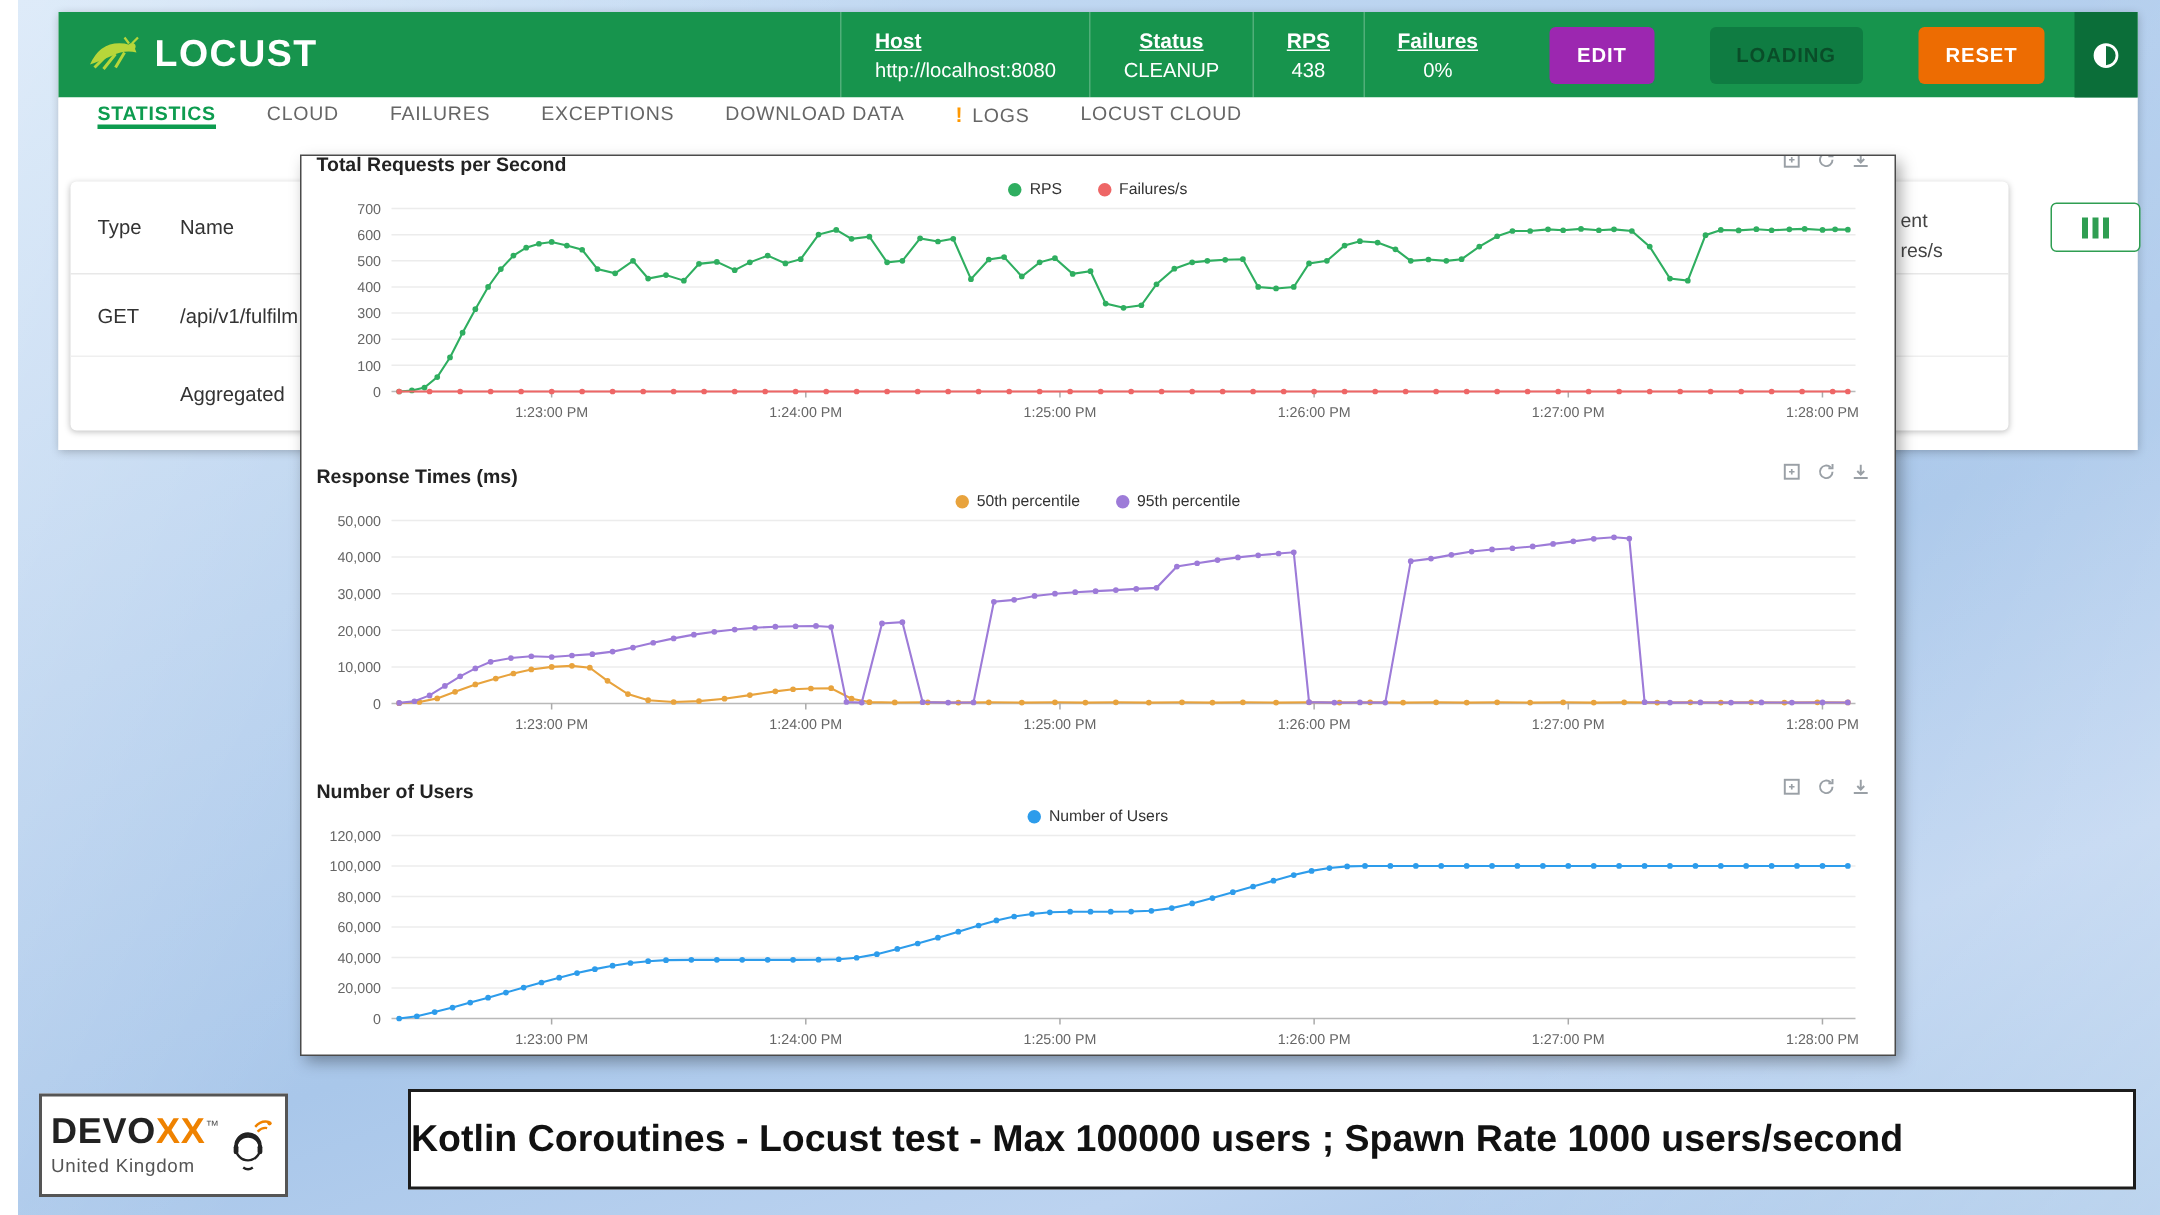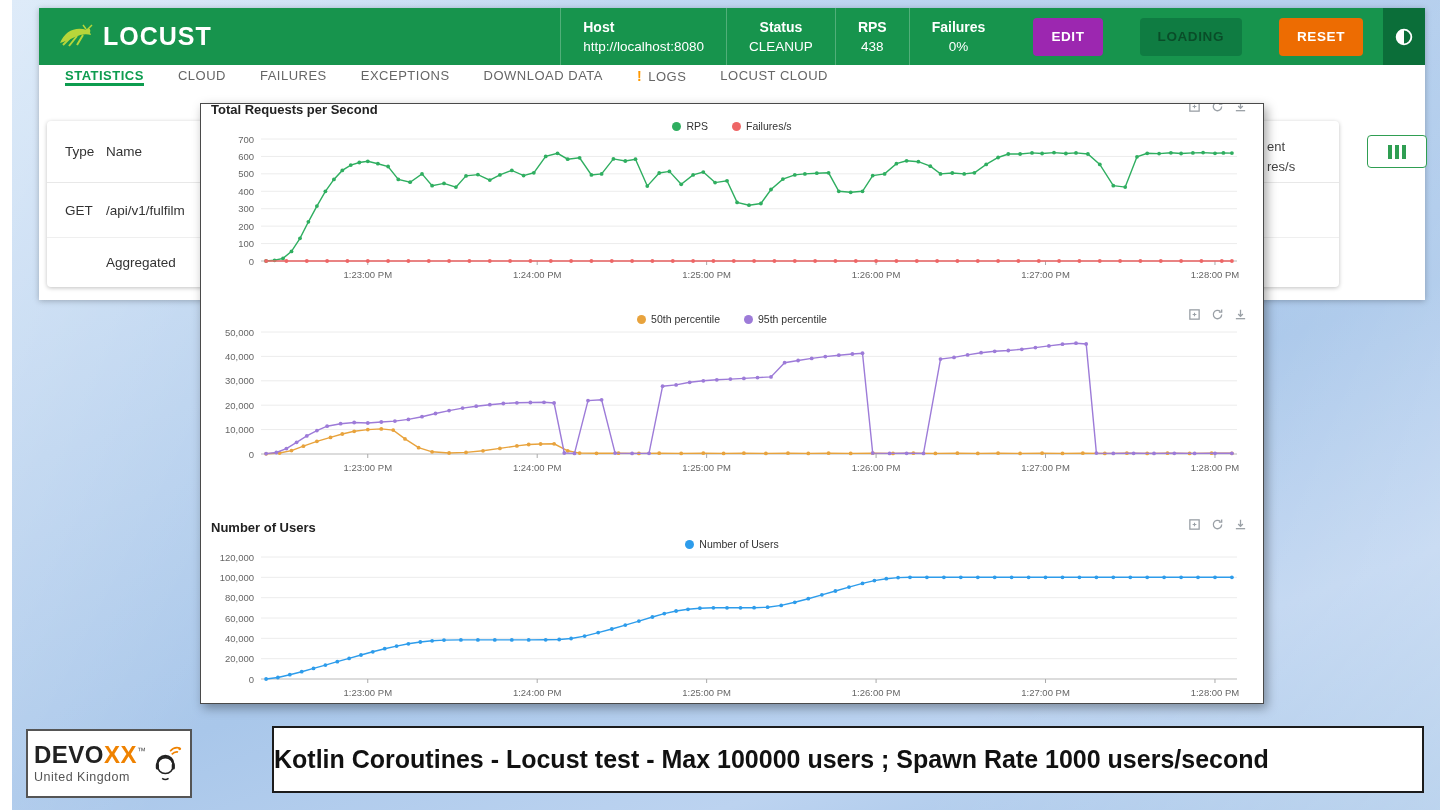--- a/index.html
+++ b/index.html
@@ -16,21 +16,21 @@
   
   .app{ position:absolute; left:27px; top:8px; width:1386px; height:292px;
         background:#fff; box-shadow:0 1px 6px rgba(0,0,0,0.25); }
   .topbar{ height:57px; background:#17944d; display:flex; align-items:center;
            color:#fff; padding-left:18px; }
   .brand{ display:flex; align-items:center; gap:10px; font-size:25px; font-weight:bold; letter-spacing:1px; }
   .topbar-right{ margin-left:auto; display:flex; align-items:stretch; height:100%; }
   .hstat{ padding:0 22px; display:flex; flex-direction:column; justify-content:center;
           align-items:center; border-left:1px solid rgba(255,255,255,0.25); }
   .hstat.host{ align-items:flex-start; }
-  .hstat .lbl{ font-weight:bold; font-size:14px; }
+  .hstat .lbl{ font-weight:bold; font-size:14px;text-decoration:underline; }
   .hstat .val{ font-size:13.5px; margin-top:4px; }
   .hbtns{ display:flex; align-items:center; gap:37px; padding:0 20px 0 26px; }
   .btn{ height:38px; padding:0 18px; border:none; border-radius:4px; color:#fff;
         font-size:13.5px; font-weight:bold; letter-spacing:0.6px; font-family:inherit; cursor:pointer; }
   .btn.edit{ background:#9c27b0; }
   .btn.loading{ background:#0f7c42; color:rgba(0,0,0,0.38); cursor:default; }
   .btn.reset{ background:#ed6c02; }
   .theme-toggle{ width:42px; background:#0b6e39; display:flex; align-items:center;
                  justify-content:center; cursor:pointer; }
 
@@ -41,21 +41,21 @@
   .tab.active{ color:#0d9c4f; border-bottom-color:#0d9c4f; font-weight:bold; }
   .logs-badge{ color:#ff9800; font-weight:bold; font-size:14px; }
 
   .content{ position:relative; height:193px; background:#fff; }
   .table-card{ position:absolute; left:8px; top:14px; right:86px; height:166px;
                border-radius:4px; box-shadow:0 1px 4px rgba(0,0,0,0.25); background:#fff; }
   .thead,.trow{ display:flex; align-items:center; font-size:13.5px; color:#333; }
   .thead{ height:62px; border-bottom:1px solid #e8e8e8; }
   .trow{ height:55px; border-bottom:1px solid #efefef; }
   .trow:last-child{ border-bottom:none; height:48px; }
-  .c-type{ width:59px; padding-left:18px; }
+  .c-type{ width:73px; padding-left:18px; }
   .c-name{ flex:1; }
   .partial-col{ position:absolute; left:1228px; top:30px; font-size:13px; color:#444; line-height:20px; }
   .cols-button{ position:absolute; left:1328px; top:28px; width:60px; height:33px;
                 border:1.5px solid #2f9e52; border-radius:4px; background:#fff;
                 display:flex; align-items:center; justify-content:center; gap:3px; cursor:pointer; }
   .cols-button .bar{ width:4px; height:14px; background:#2f9e52; }
 
   
   .chart-panel{ position:absolute; left:188px; top:103px; width:1064px; height:601px;
                 background:#fff; border:1px solid #4a4a4a;
@@ -382,20 +382,21 @@
             <circle cx="929.4" cy="128.0" r="1.9" fill="#ee6666"></circle>
             <circle cx="949.8" cy="128.0" r="1.9" fill="#ee6666"></circle>
             <circle cx="970.1" cy="128.0" r="1.9" fill="#ee6666"></circle>
             <circle cx="990.4" cy="128.0" r="1.9" fill="#ee6666"></circle>
             <circle cx="1010.8" cy="128.0" r="1.9" fill="#ee6666"></circle>
             <circle cx="1020.9" cy="128.0" r="1.9" fill="#ee6666"></circle>
           </svg></div>
     </div>
 
     <div class="chart-section cs2">
+      <div class="chart-title">Response Times (ms)</div>
       <div class="toolbox">
         <svg width="13" height="13" viewBox="0 0 14 14">
             <rect x="2" y="2" width="10" height="10" fill="none" stroke="#9aa0a6" stroke-width="1.4"></rect>
             <path d="M5 7h4M7 5v4" stroke="#9aa0a6" stroke-width="1.2"></path>
           </svg>
         <svg width="13" height="13" viewBox="0 0 14 14">
             <path d="M11.5 7a4.5 4.5 0 1 1-1.4-3.2" fill="none" stroke="#9aa0a6" stroke-width="1.4"></path>
             <path d="M11.5 1.5v3h-3" fill="none" stroke="#9aa0a6" stroke-width="1.4"></path>
           </svg>
         <svg width="13" height="13" viewBox="0 0 14 14">

